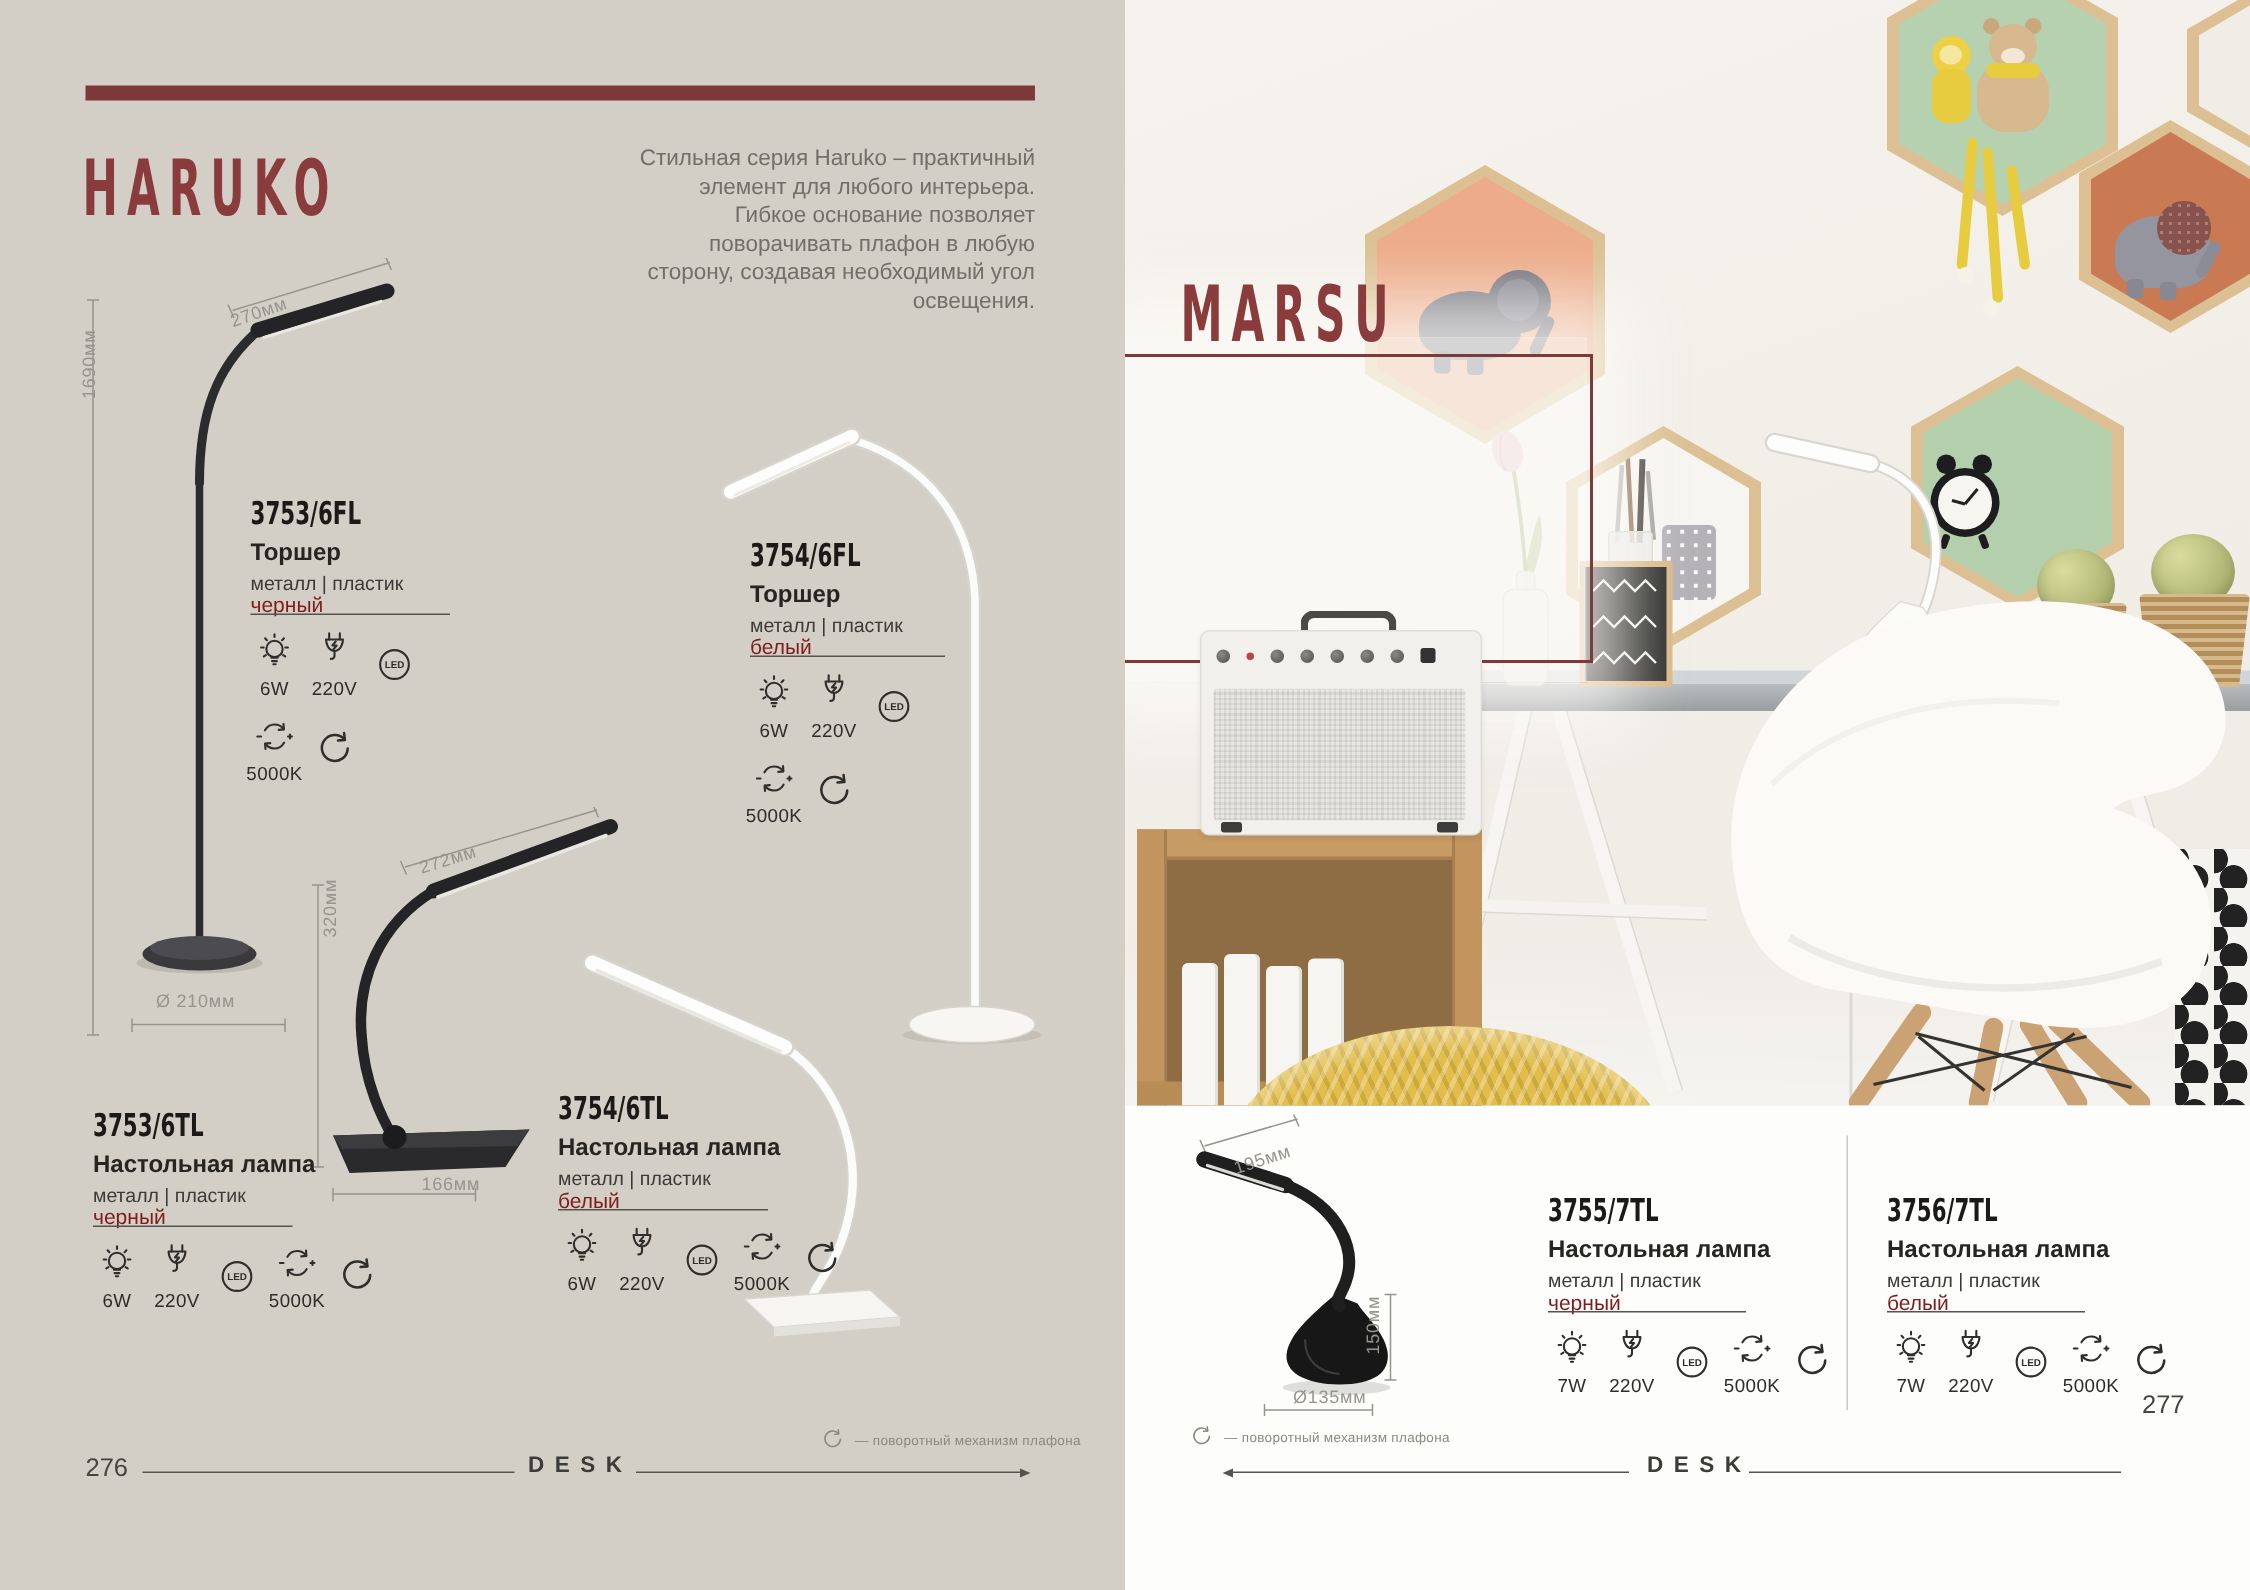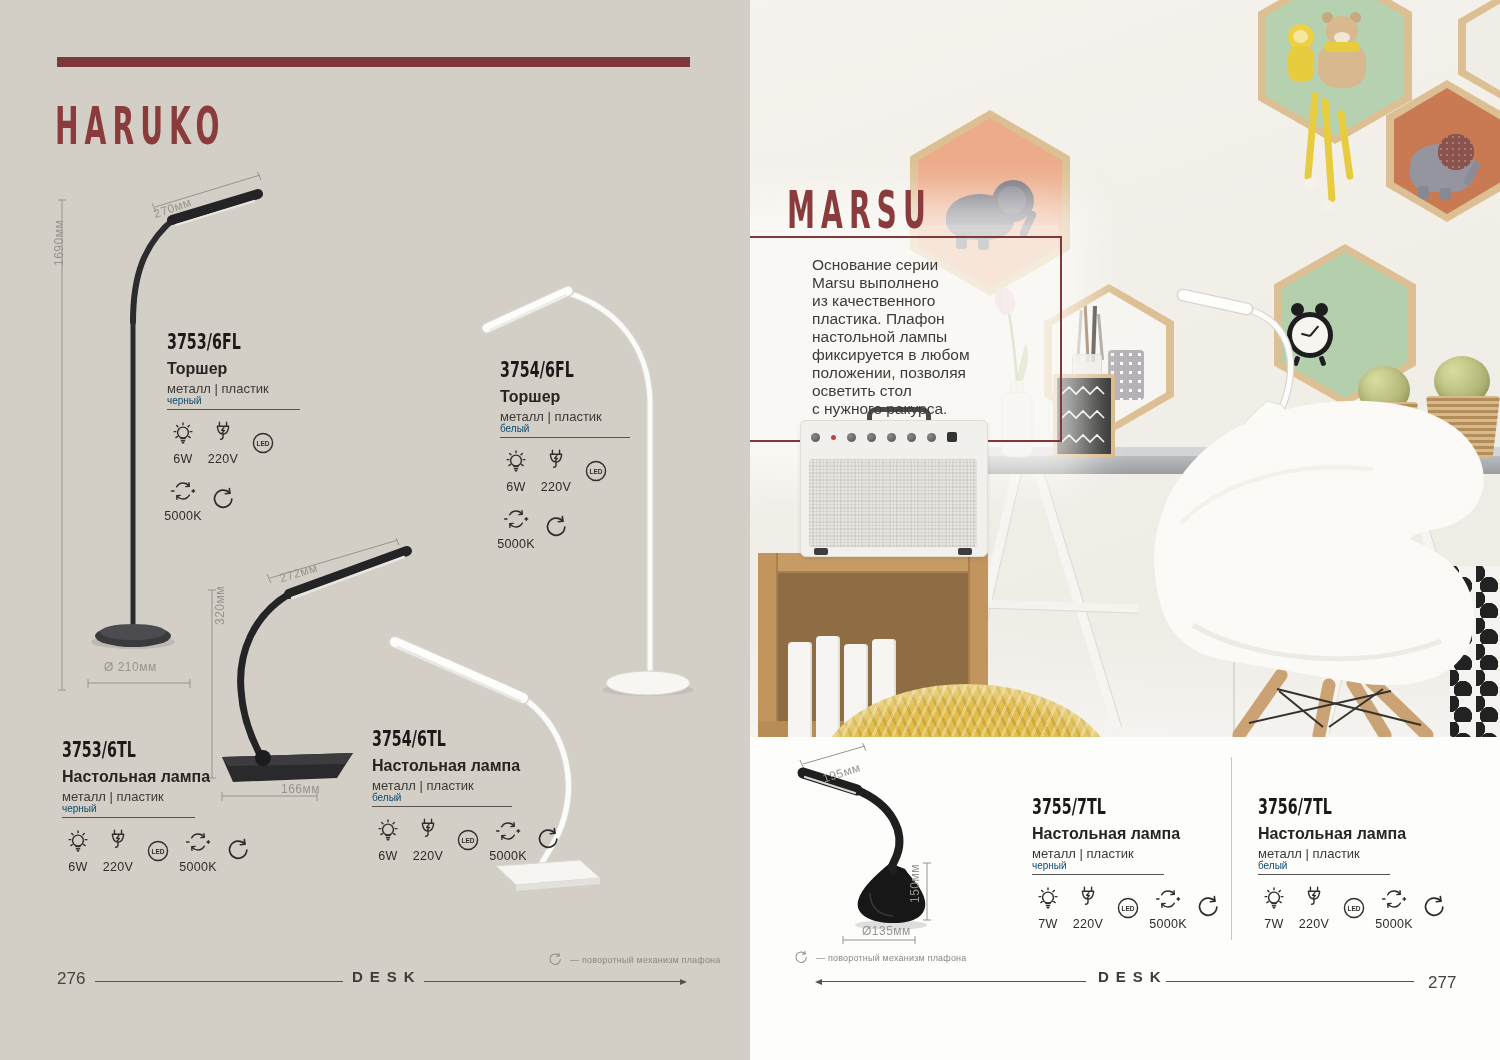--- a/index.html
+++ b/index.html
@@ -16,21 +16,21 @@
   .art{position:absolute;z-index:1;}
   .dimlabel{position:absolute;font-size:12px;color:#97948d;letter-spacing:.5px;white-space:nowrap;z-index:2;}
   .rot90{transform:rotate(-90deg);transform-origin:0 0;}
   
   .pblock{position:absolute;z-index:3;width:210px;}
   .pblock>div{position:absolute;left:0;}
   .pcode{top:0;font-size:21px;font-weight:700;color:#1b1a18;white-space:nowrap;
          transform:scale(.68,1);transform-origin:0 0;font-family:"DejaVu Sans",sans-serif;}
   .ptype{top:30px;font-size:16px;font-weight:700;color:#262522;white-space:nowrap;}
   .pmat{top:51px;font-size:13px;color:#3b3a37;white-space:nowrap;}
-  .pcolor{top:65px;font-size:10px;color:#0c4a6e;}
+  .pcolor{top:65px;font-size:14px;color:#7f1d1d;}
   .pdiv{top:79px;border-top:1px solid #54534e;height:0;}
   .icons{top:89px;display:flex;align-items:center;}
   .icons.row2{top:146px;}
   .cell{width:40px;display:flex;flex-direction:column;align-items:center;}
   .ic{width:30px;height:30px;display:block;}
   .ic svg{width:30px;height:30px;display:block;}
   .ilabel{font-size:12.5px;color:#2e2d2b;margin-top:3px;letter-spacing:.3px;}
   
   .pagenum{position:absolute;font-size:17px;color:#45443f;z-index:4;}
   .desk{position:absolute;font-size:15px;font-weight:600;letter-spacing:7px;color:#3d3c38;z-index:4;}
@@ -118,20 +118,26 @@
        font-family:"DejaVu Sans",sans-serif;}
 </style>
 </head>
 <body>
 
 <div class="canvas">
 
   <section class="page-left">
     <div class="topbar"></div>
     <h1 class="series-title" style="left:55px;top:96px">HARUKO</h1>
+    <p class="intro">Стильная серия Haruko – практичный
+элемент для любого интерьера.
+Гибкое основание позволяет
+поворачивать плафон в любую
+сторону, создавая необходимый угол
+освещения.</p>
 
     <svg class="art" style="left:48px;top:172px;width:250px;height:548px" viewBox="0 0 250 548">
       <g stroke="#97948d" stroke-width="1" fill="none">
         <path d="M14 28v490M10 28h8M10 518h8"></path>
         <path d="M107 35L212 3M104 31l4 9M209 -1l4 9"></path>
         <path d="M40 511h102M40 507v9M142 507v9"></path>
       </g>
       <ellipse cx="85" cy="470" rx="42" ry="7" fill="rgba(0,0,0,.10)"></ellipse>
       <g fill="none" stroke-linecap="round">
         <path d="M85 150C85 105 95 72 127 46" stroke="#2c2c2e" stroke-width="6"></path>
@@ -647,29 +653,20 @@
         <path d="M60 252 C120 288 230 298 308 268" stroke="#edebe5" stroke-width="5" fill="none"></path>
         <path d="M48 150 C90 108 160 88 240 96" stroke="#f3f1ec" stroke-width="4" fill="none"></path>
       </svg>
 
       <div class="pouf"></div>
       <div class="bwbasket"></div>
 
       <div class="whitepanel"></div>
       <div class="redbox"></div>
       <h2 class="series-title marsu-title">MARSU</h2>
-      <p class="marsu-desc">Основание серии
-Marsu выполнено
-из качественного
-пластика. Плафон
-настольной лампы
-фиксируется в любом
-положении, позволяя
-осветить стол
-с нужного ракурса.</p>
     </div>
 
     <svg class="art" style="left:25px;top:743px;width:175px;height:205px" viewBox="0 0 175 205">
       <g stroke="#97948d" stroke-width="1" fill="none">
         <path d="M28 21L90 3M25 17l4 9M87 -1l4 9"></path>
         <path d="M152 120v57M148 120h8M148 177h8"></path>
         <path d="M68 197h72M68 193v8M140 193v8"></path>
       </g>
       <ellipse cx="116" cy="182" rx="36" ry="5" fill="rgba(0,0,0,.12)"></ellipse>
       <path d="M115 120 C100 133 86 145 83 158 C80 172 96 180 118 180 C141 180 152 172 150 158 C148 145 135 134 130 126 Z" fill="#171717"></path>
@@ -831,16 +828,16 @@
               <path d="M23.2 8.6A9.2 9.2 0 1 0 25.4 15"></path>
               <path d="M22.8 3.9l.6 4.9-4.9.5"></path>
             </g>
           </svg>
         </span>
       <span class="ltext">— поворотный механизм плафона</span>
     </div>
     <div class="fline arrowL" style="left:72px;top:981px;width:264px"></div>
     <div class="desk" style="left:348px;top:968px">DESK</div>
     <div class="fline" style="left:416px;top:981px;width:248px"></div>
-    <div class="pagenum" style="left:678px;top:973px">277</div>
+    <div class="pagenum" style="left:678px;top:927px">277</div>
   </section>
 
 </div>
 
 </body></html>

